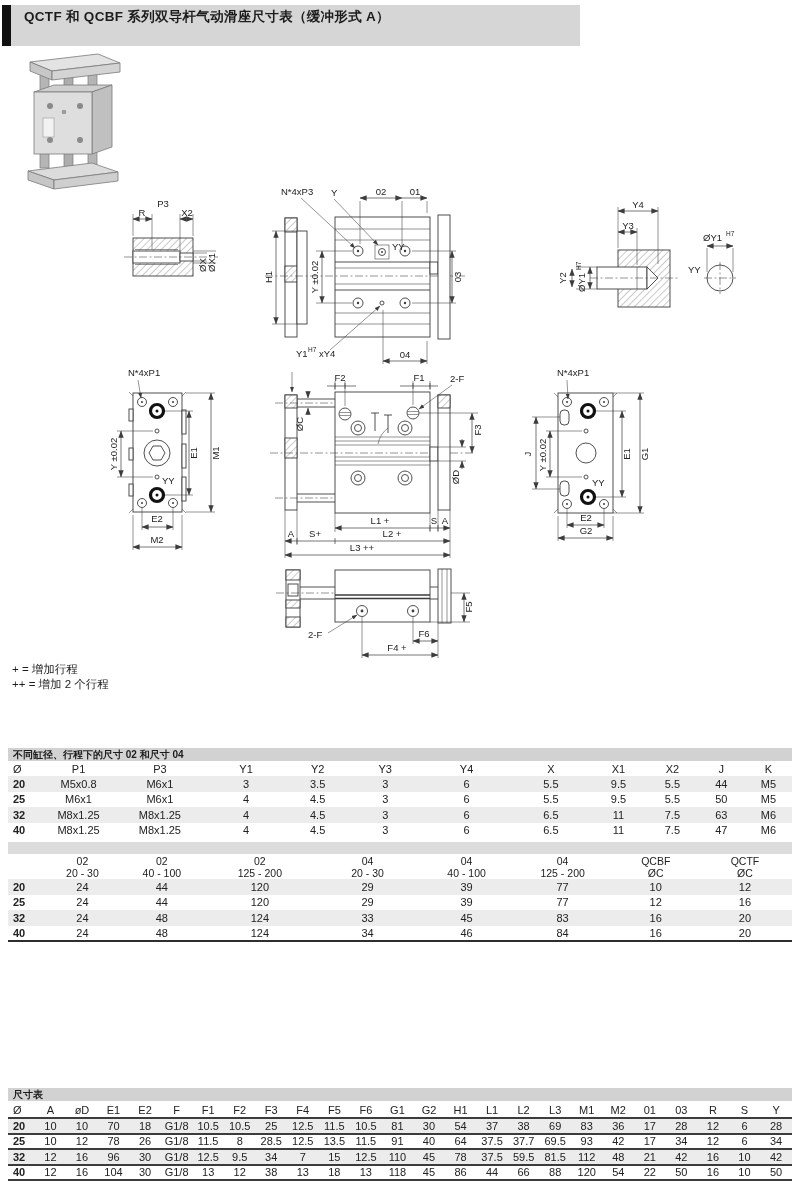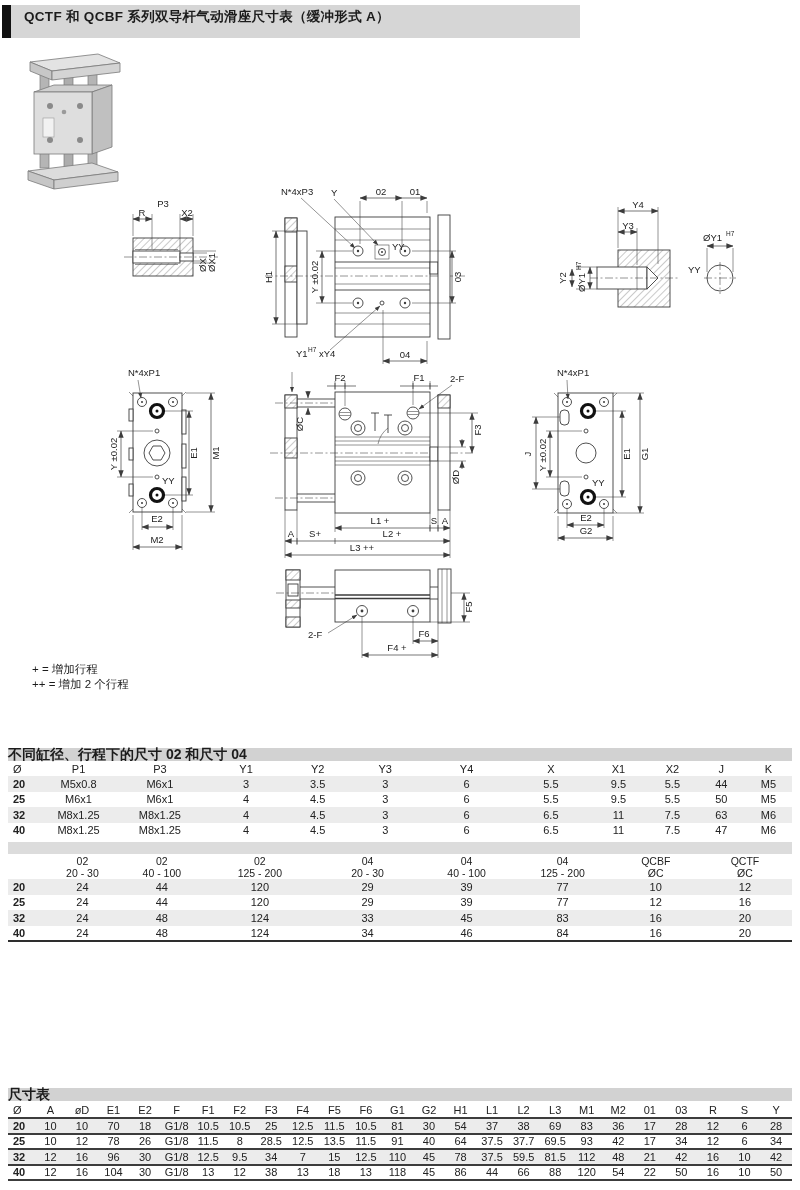--- a/index.html
+++ b/index.html
@@ -1,23 +1,23 @@
 <!DOCTYPE html>
 <html style="--accent_block: #111111; --title_bg: #d6d6d6; --caption_bg: #d2d2d2; --band: #dcdcdc; --row_stripe: #ececec;"><head>
 <meta charset="utf-8">
 <style>
 *{margin:0;padding:0;box-sizing:border-box}
 html,body{width:800px;height:1190px;background:#fff;font-family:"Liberation Sans","DejaVu Sans",sans-serif;color:#1c1c1c}
 .page{position:relative;width:800px;height:1190px;background:#fff;overflow:hidden}
-.title-bar{position:absolute;top:5px;left:2px;display:flex;height:33px;width:578px}
+.title-bar{position:absolute;top:5px;left:2px;display:flex;height:41px;width:578px}
 .accent{width:9px;background:var(--accent_block,#111)}
 .title-text{flex:1;background:var(--title_bg,#d6d6d6);font-size:13.5px;font-weight:bold;line-height:23px;padding-left:13px;letter-spacing:.3px}
 svg.drawing{position:absolute;top:0;left:0}
-.notes{position:absolute;left:32px;top:662px;font-size:11.5px;line-height:15px}
-.caption{position:absolute;left:8px;width:784px;background:var(--caption_bg,#d2d2d2);font-weight:bold;font-size:14px;height:13px;line-height:13px;}
+.notes{position:absolute;left:12px;top:662px;font-size:11.5px;line-height:15px}
+.caption{position:absolute;left:8px;width:784px;background:var(--caption_bg,#d2d2d2);font-weight:bold;font-size:10px;height:13px;line-height:13px;padding-left:5px}
 .band{position:absolute;left:8px;width:784px;height:12px;background:var(--band,#dcdcdc)}
 table.tbl{position:absolute;left:8px;width:784px;border-collapse:collapse;table-layout:fixed;font-size:11px}
 .tbl th{font-weight:normal;height:15px;padding:0;color:#222}
 .tbl td{text-align:center;height:15.5px;padding:0;color:#222}
 .tbl th:first-child,.tbl td:first-child{text-align:left;padding-left:5px}
 .tbl td:first-child{font-weight:bold}
 .tbl tbody tr:nth-child(odd){background:var(--row_stripe,#ececec)}
 #table2{border-bottom:2px solid #2e2e2e}
 #table2 th div{line-height:12px;font-size:10.5px}
 #table3 td{height:15.5px}

